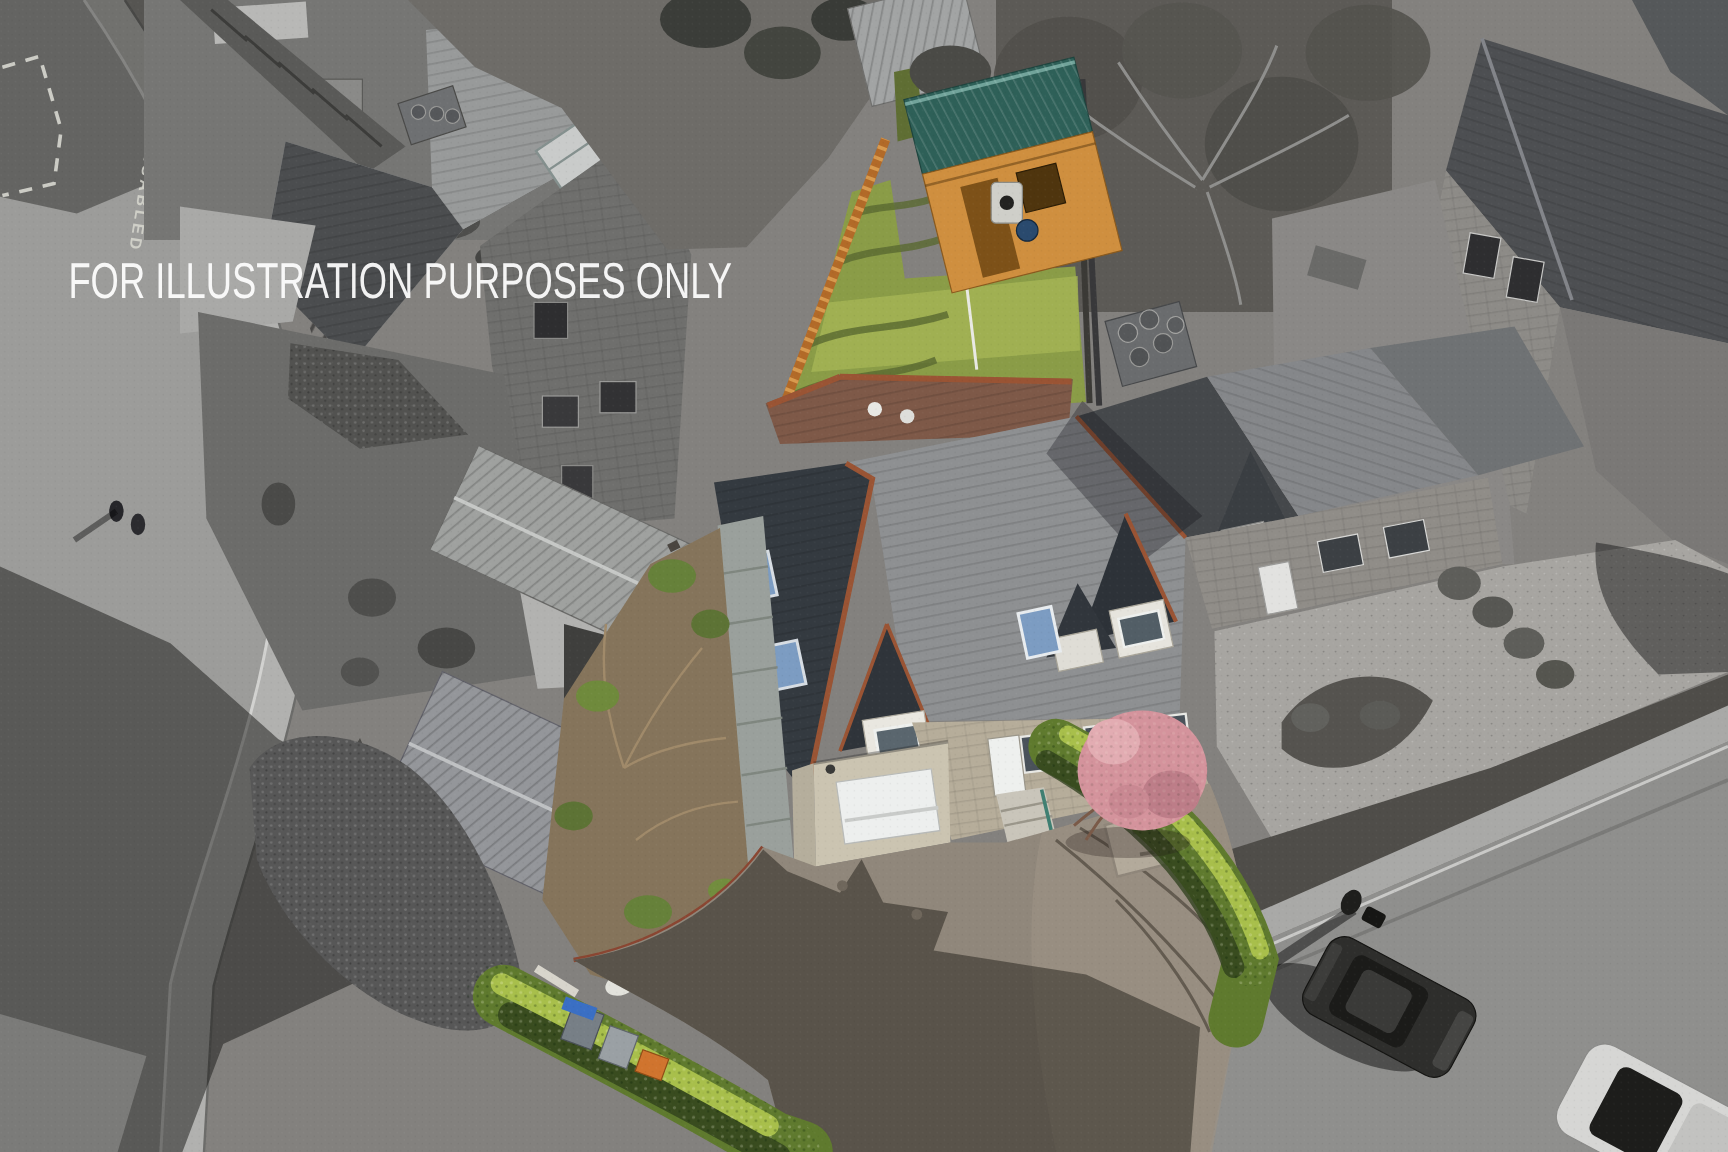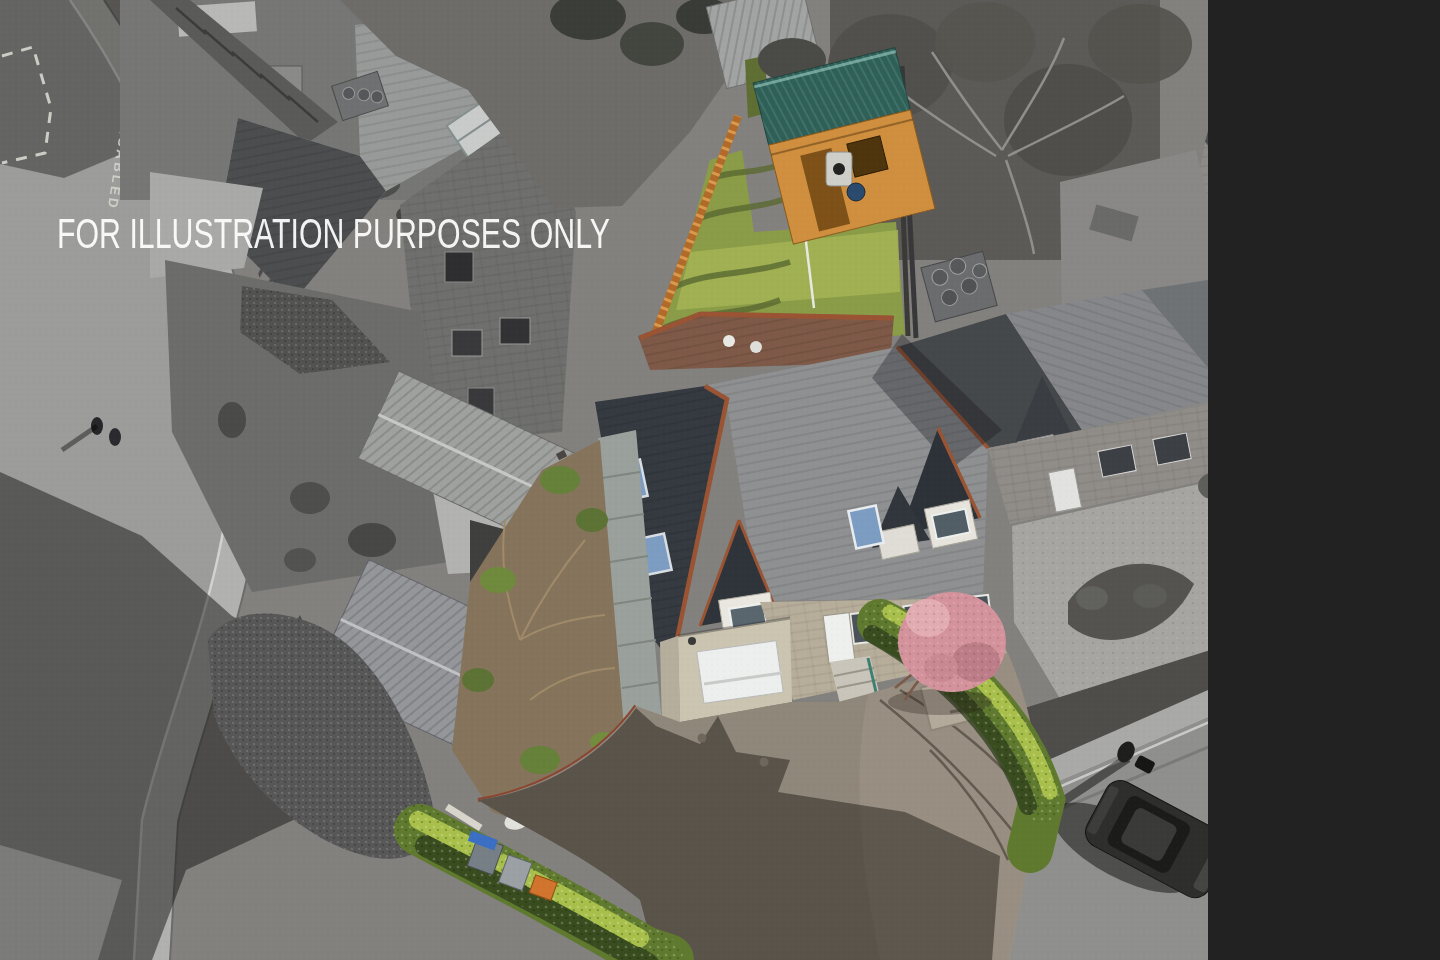--- a/index.html
+++ b/index.html
@@ -1,16 +1,16 @@
 <!DOCTYPE html>
 <html style="--road: #9c9c9a; --pavement: #b1b1af; --slate_sunlit: #8e9092; --slate_dark: #343a40; --ridge_rust: #9a5434; --rear_tiles: #7e5948; --render_wall: #cbc4b1; --stone_wall: #b6ad9a; --garage_door: #edefee; --driveway: #90877b; --hedge_sunlit: #a8bf4b; --hedge_mid: #5f7a2e; --hedge_dark: #2c3d1b; --lawn: #8a9c47; --lawn_sunlit: #a3b455; --lawn_shadow: #5a6a31; --shed_wall: #cf8f3f; --shed_roof: #2e6058; --fence_orange: #b26a28; --blossom_pink: #d4939c; --soil: #85745b; --bush_green: #66813a; --skylight_blue: #7c9cc2; --bin_blue: #3a6fc4; --bin_orange: #d0742e; --roadmark-color: #d8d8d0;"><head>
 <meta charset="utf-8">
 <style>
   html,body{margin:0;padding:0;background:#222;}
-  .stage{width:1208px;height:960px;position:relative;overflow:hidden;background:#8e8e8c;}
+  .stage{width:1440px;height:960px;position:relative;overflow:hidden;background:#8e8e8c;}
   svg{display:block;}
   .watermark{font-family:"Liberation Sans",sans-serif;font-weight:400;}
   .roadmark{font-family:"Liberation Sans",sans-serif;font-weight:700;letter-spacing:3px;}
 </style>
 </head>
 <body>
 
 <div class="stage">
 <svg viewBox="0 0 1440 960" width="1440" height="960">
   <defs>

